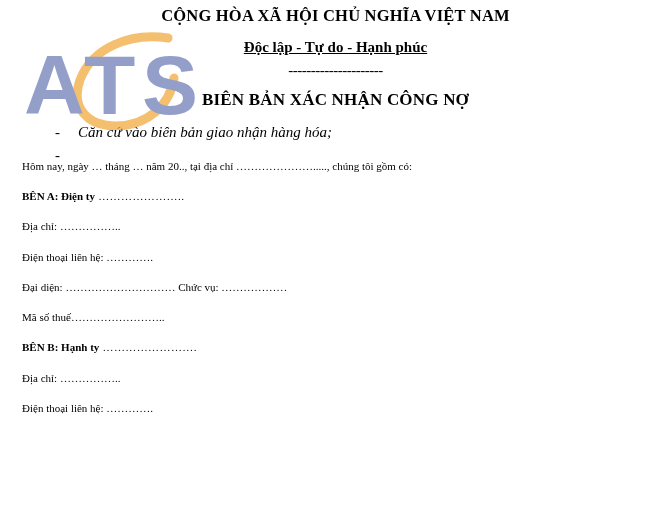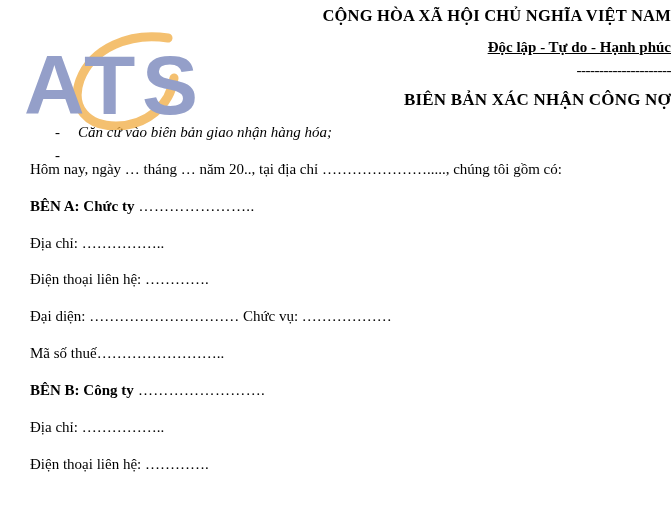--- a/index.html
+++ b/index.html
@@ -30,21 +30,21 @@
     left: 18px;
     top: 30px;
     width: 230px;
     height: 100px;
     pointer-events: none;
     z-index: 5;
   }
 
   
   .hdr {
-    text-align: right;
+    text-align: center;
     font-weight: bold;
     position: relative;
     z-index: 2;
   }
   #nation-line {
     font-size: 16.5px;
     letter-spacing: 0.2px;
     padding-top: 6px;
   }
   #motto-line {
@@ -87,23 +87,23 @@
   }
 
   
   #body-block {
     margin-top: 13px;
     padding: 0 23px 0 22px;
     position: relative;
     z-index: 2;
   }
   .para {
-    font-size: 15px;
+    font-size: 11px;
     line-height: 1.66;
-    margin: 8px;
+    margin: 0;
     text-align: justify;
   }
   .para.spaced {
     margin-top: 12px;
   }
   .para b {
     font-weight: bold;
   }
   .dots {
     letter-spacing: 0.4px;
@@ -142,33 +142,33 @@
     <li>
       <span class="dash">-</span>
     </li>
   </ul>
 
   <div id="body-block">
 
     <p class="para spaced">Hôm nay, ngày … tháng … năm 20.., tại địa chỉ …………………....., chúng tôi gồm có:</p>
 
     <p class="para spaced">
-      <b>BÊN A: Chức ty</b><span class="dots"> …………………..</span>
+      <b>BÊN A: Điện ty</b><span class="dots"> …………………..</span>
     </p>
 
     <p class="para spaced">Địa chỉ: ……………..</p>
 
     <p class="para spaced">Điện thoại liên hệ: ………….</p>
 
     <p class="para spaced">Đại diện: ………………………… Chức vụ: ………………</p>
 
     <p class="para spaced">Mã số thuế……………………..</p>
 
     <p class="para spaced">
-      <b>BÊN B: Công ty</b><span class="dots"> …………………….</span>
+      <b>BÊN B: Hạnh ty</b><span class="dots"> …………………….</span>
     </p>
 
     <p class="para spaced">Địa chỉ: ……………..</p>
 
     <p class="para spaced">Điện thoại liên hệ: ………….</p>
 
   </div>
 </div>
 
 </body></html>

